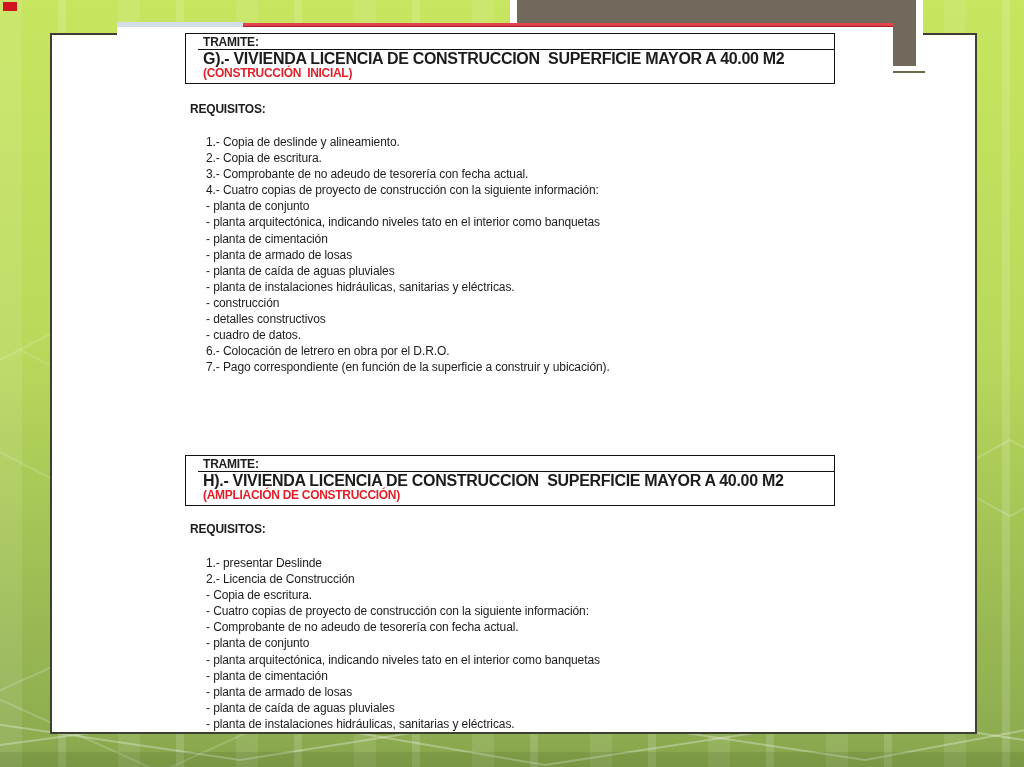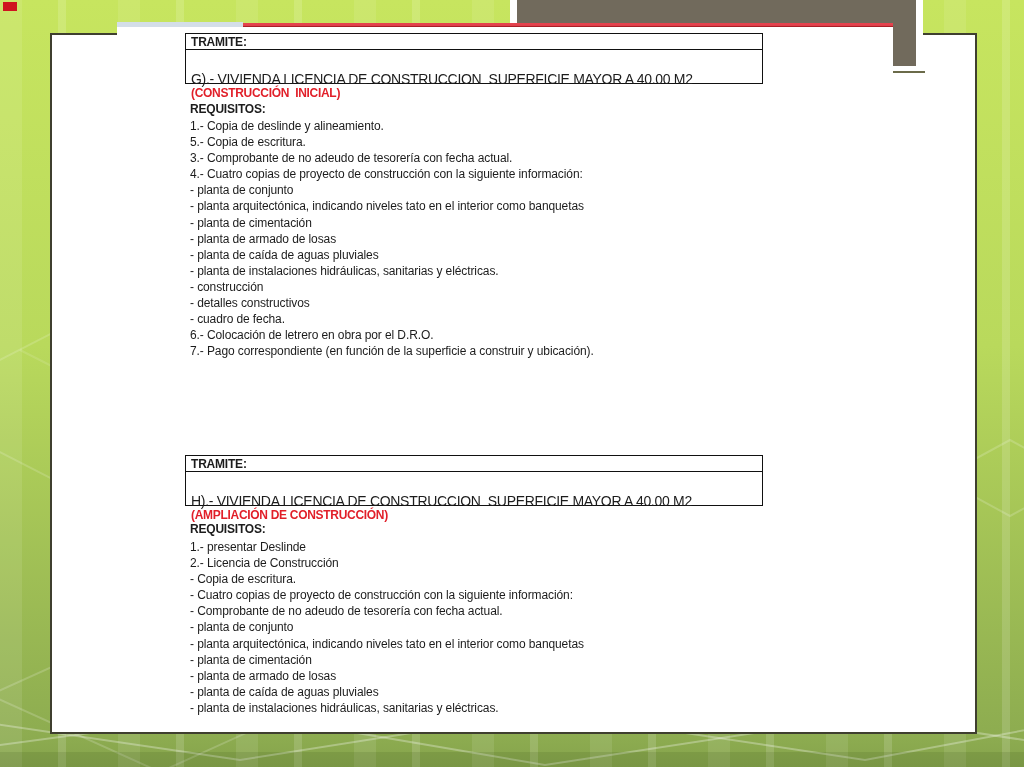--- a/index.html
+++ b/index.html
@@ -30,47 +30,47 @@
   .gray-main{position:absolute;left:517px;top:0;width:399px;height:25px;background:var(--box-gray);z-index:3;}
   .gray-col{position:absolute;left:893px;top:0;width:23px;height:66px;background:var(--box-gray);z-index:3;}
   .gray-bottom-line{position:absolute;left:893px;top:71px;width:32px;height:2px;background:#6b6b4a;z-index:3;}
   .blue-bar{position:absolute;left:117px;top:22px;width:126px;height:5px;background:var(--bar-blue);z-index:4;}
   .red-line{position:absolute;left:243px;top:23px;width:650px;height:4px;
     background:linear-gradient(180deg,var(--red-line-top) 0 60%,var(--red-line-bottom));z-index:4;}
 
   .content{position:absolute;inset:0;z-index:5;}
 
   .tramite-box{
-    position:absolute;left:185px;width:578px;background:#fff;
-    border:1.5px solid #111;box-sizing:border-box;
+    position:absolute;left:185px;width:650px;background:#fff;
+    border:1.5px solid #111;box-sizing:border-box;padding-left:12px;
   }
   .tb-1{top:33px;height:51px;}
   .tb-2{top:455px;height:51px;}
   .tramite-header{
     height:14px;border-bottom:1.5px solid #111;
     font-size:12px;font-weight:bold;color:var(--text);
     padding:1px 0 0 5px;letter-spacing:-0.2px;white-space:pre;
   }
   .tramite-body{padding:2px 0 0 5px;}
   .t-title{
-    font-size:14px;font-weight:normal;color:var(--text);
-    letter-spacing:-0.3px;line-height:14px;white-space:pre;margin-top:20px;
+    font-size:16px;font-weight:bold;color:var(--text);
+    letter-spacing:-0.3px;line-height:14px;white-space:pre;
   }
   .t-sub{
     font-size:12px;font-weight:bold;color:var(--accent-red);
     letter-spacing:-0.3px;line-height:14px;white-space:pre;
   }
 
   .req-label{
     position:absolute;left:190px;font-size:12px;font-weight:bold;
     color:var(--text);letter-spacing:-0.2px;
   }
   .rl-1{top:102px;}
   .rl-2{top:522px;}
-  .req-list{position:absolute;left:190px;margin:0;padding:0;list-style:none;}
+  .req-list{position:absolute;left:190px;margin:16px;padding:0;list-style:none;}
   .list-1{top:118px;}
   .list-2{top:539px;}
   .req-list li{
     font-size:12px;color:var(--text);line-height:16.1px;
     letter-spacing:-0.1px;white-space:pre;
   }
 </style>
 </head>
 <body>
 
@@ -108,32 +108,32 @@
       <div class="tramite-body">
         <div class="t-title">G).- VIVIENDA LICENCIA DE CONSTRUCCION  SUPERFICIE MAYOR A 40.00 M2</div>
         <div class="t-sub">(CONSTRUCCIÓN  INICIAL)</div>
       </div>
     </div>
 
     <div class="req-label rl-1">REQUISITOS:</div>
 
     <ul class="req-list list-1">
       <li>1.- Copia de deslinde y alineamiento.</li>
-      <li>5.- Copia de escritura.</li>
+      <li>2.- Copia de escritura.</li>
       <li>3.- Comprobante de no adeudo de tesorería con fecha actual.</li>
       <li>4.- Cuatro copias de proyecto de construcción con la siguiente información:</li>
       <li>- planta de conjunto</li>
       <li>- planta arquitectónica, indicando niveles tato en el interior como banquetas</li>
       <li>- planta de cimentación</li>
       <li>- planta de armado de losas</li>
       <li>- planta de caída de aguas pluviales</li>
       <li>- planta de instalaciones hidráulicas, sanitarias y eléctricas.</li>
       <li>- construcción</li>
       <li>- detalles constructivos</li>
-      <li>- cuadro de fecha.</li>
+      <li>- cuadro de datos.</li>
       <li>6.- Colocación de letrero en obra por el D.R.O.</li>
       <li>7.- Pago correspondiente (en función de la superficie a construir y ubicación).</li>
     </ul>
 
     <div class="tramite-box tb-2">
       <div class="tramite-header">TRAMITE:</div>
       <div class="tramite-body">
         <div class="t-title">H).- VIVIENDA LICENCIA DE CONSTRUCCION  SUPERFICIE MAYOR A 40.00 M2</div>
         <div class="t-sub">(AMPLIACIÓN DE CONSTRUCCIÓN)</div>
       </div>

